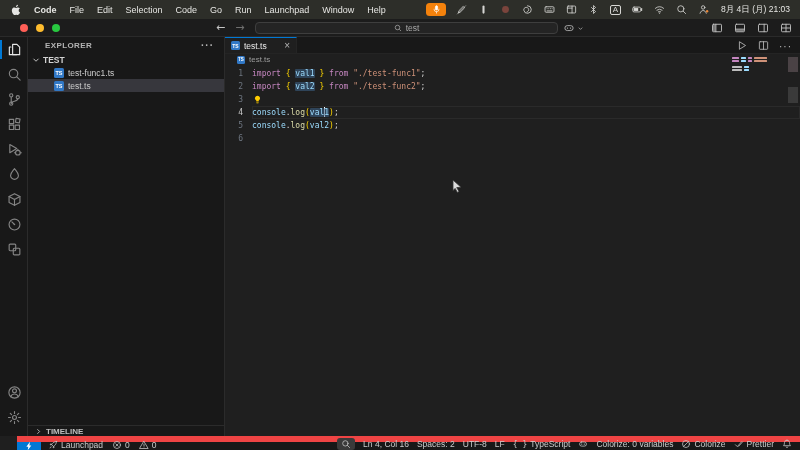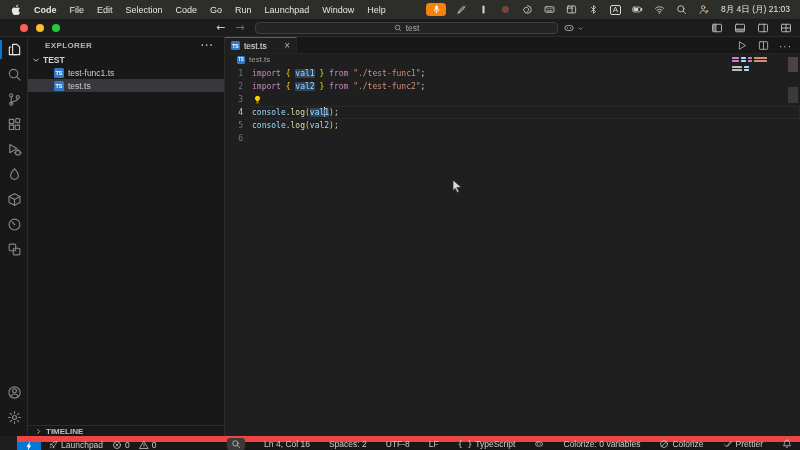--- a/index.html
+++ b/index.html
@@ -93,21 +93,21 @@
   .overview-b { position:absolute; top:50px; right:2px; width:10px; height:16px; background:rgba(130,130,130,.28); }
 
   
   .statusbar { position:absolute; left:17px; right:0; bottom:0; height:14px; background:#181818; border-top:6px solid #ef4444;
     display:flex; align-items:flex-end; font-size:8.5px; color:#cbcbcb; z-index:15; }
   .remote { width:24px; height:100%; background:#0078d4; color:#fff; display:flex; align-items:center; justify-content:center; flex:none; }
   .remote svg { width:10px; height:10px; }
   .sb-left { display:flex; align-items:center; gap:9px; padding-left:7px; }
   .sb-item { display:flex; align-items:center; gap:3px; white-space:nowrap; }
   .sb-item svg { width:10px; height:10px; }
-  .sb-right { margin-left:auto; display:flex; align-items:center; gap:19px; padding-right:8px; }
+  .sb-right { margin-left:auto; display:flex; align-items:center; gap:8px; padding-right:8px; }
   .sb-item.boxed { background:#3a3a3a; border-radius:3px; padding:1px 4px; }
   .braces-glyph { font-size:8px; color:#cbcbcb; font-family:"DejaVu Sans Mono",monospace; }
 
   .mouse-cursor { position:absolute; left:452px; top:179px; width:11px; height:14px; z-index:40; }
 </style>
 </head>
 <body>
 
 <div class="menubar">
   <span class="apple">

